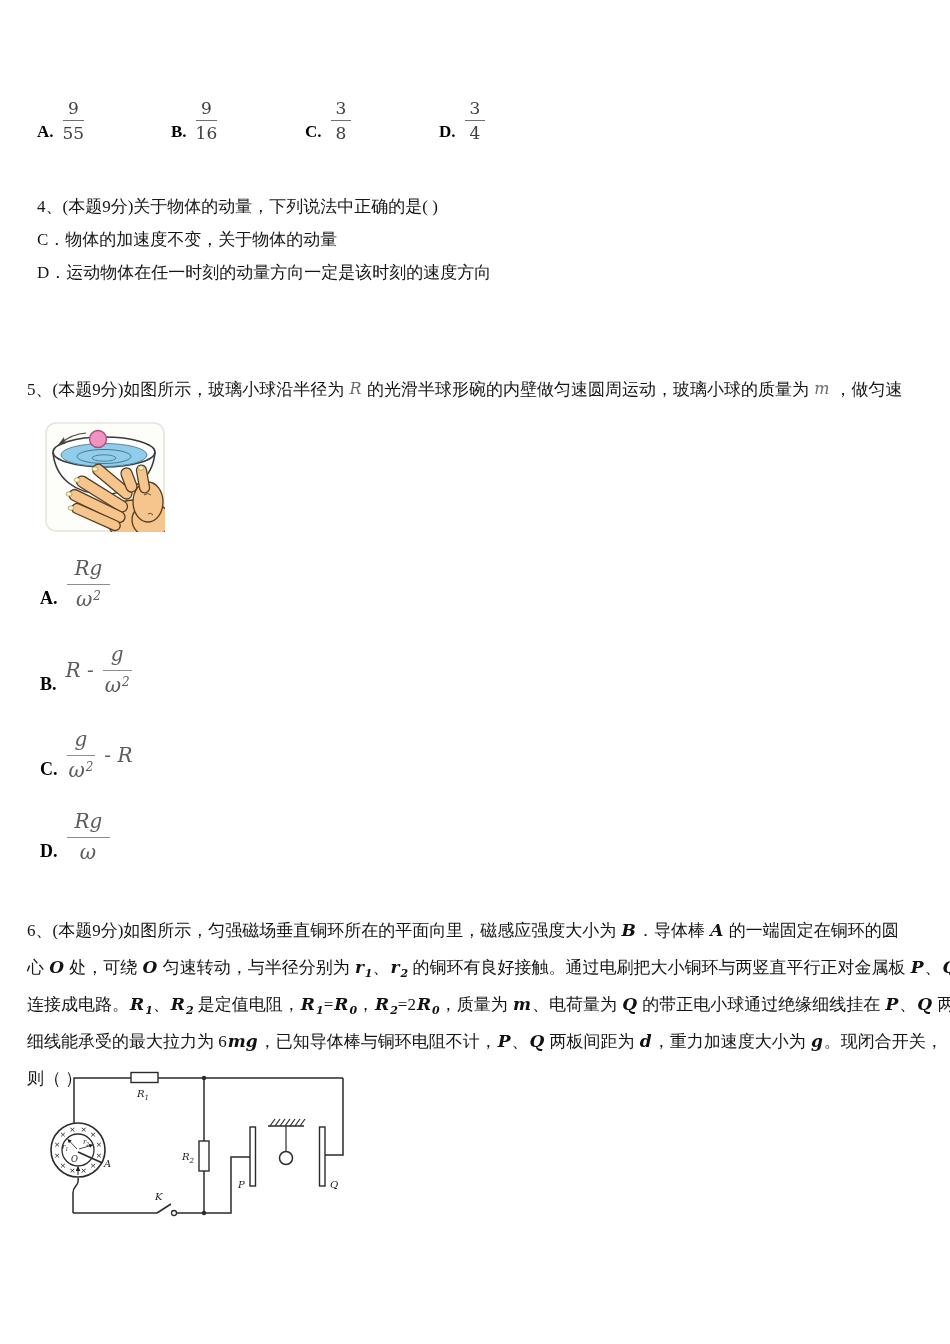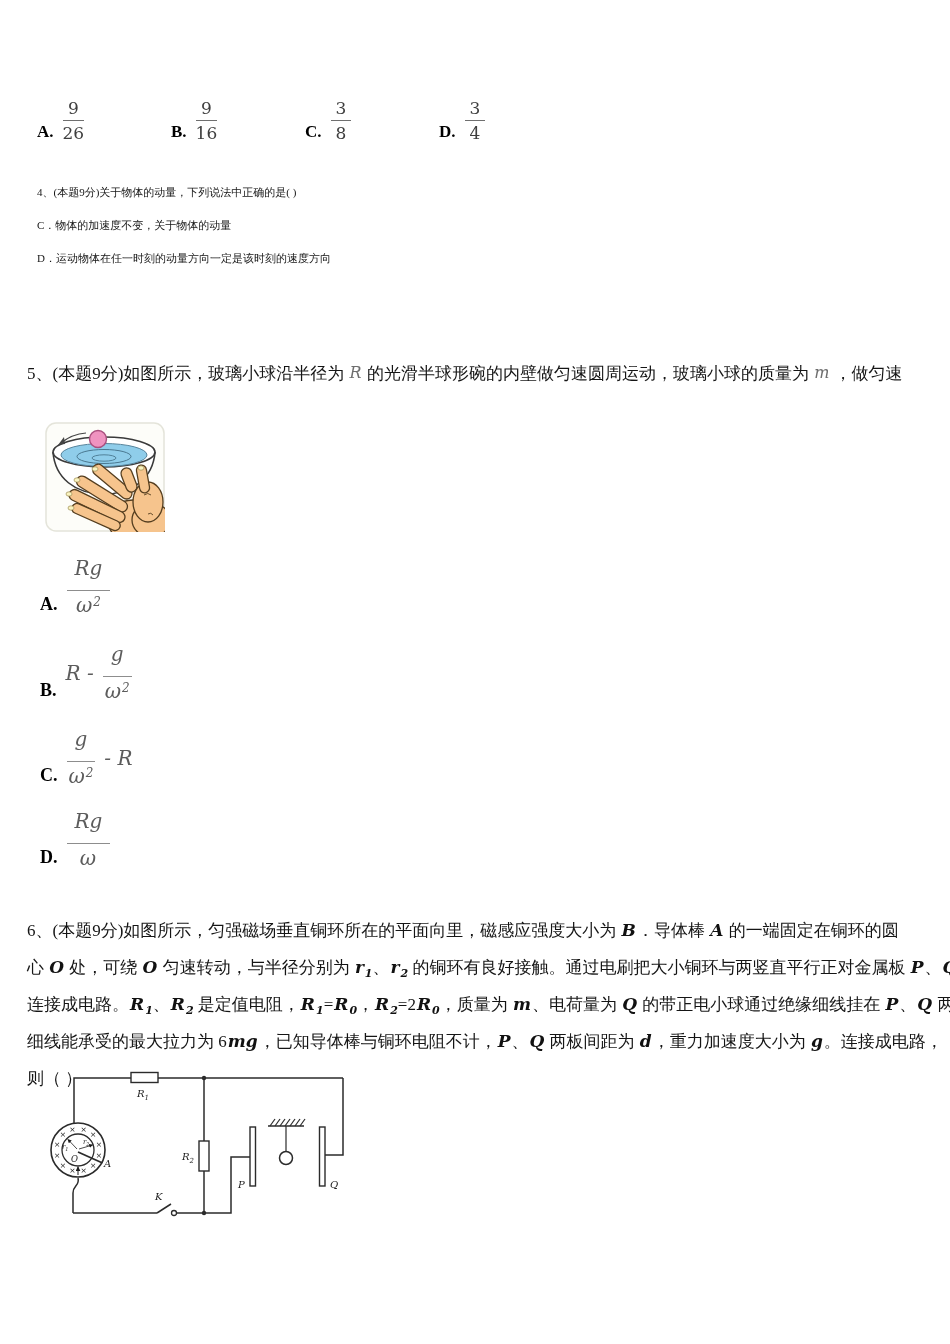--- a/index.html
+++ b/index.html
@@ -9,45 +9,45 @@
   
   .q3row{position:absolute;top:98px;left:37px;display:flex;}
   .q3opt{width:134px;display:flex;align-items:flex-end;gap:9px;}
   .q3opt .letter{font-weight:bold;font-size:17px;color:#000;padding-bottom:1px;}
   .sfrac{display:inline-block;text-align:center;font-size:17px;color:#3f3f3f;
          font-family:"DejaVu Serif",serif;}
   .sfrac .n{display:block;border-bottom:1.2px solid #6f6f6f;padding:0 5px 2px;}
   .sfrac .d{display:block;padding-top:2px;}
 
   
-  .q4{position:absolute;top:176px;left:37px;font-size:11px;}
+  .q4{position:absolute;top:190px;left:37px;font-size:17px;}
   .q4 .line{height:33px;line-height:33px;white-space:nowrap;}
 
   
   .para-block{position:absolute;left:27px;width:905px;font-size:17px;}
-  .q5text{top:356px;line-height:33px;}
+  .q5text{top:372px;line-height:33px;}
   .q6text{top:912px;line-height:37px;}
   .pline{white-space:nowrap;}
   .seg-var{font-family:"DejaVu Serif",serif;font-style:italic;color:#6e6e6e;
            font-size:16px;vertical-align:1px;padding:0 1px;}
   .seg-bvar{font-family:"DejaVu Serif",serif;font-style:italic;font-weight:bold;
             color:#111;padding:0 1px;}
   sub.seg-sub{font-family:"DejaVu Serif",serif;font-style:italic;font-weight:bold;
               font-size:11px;line-height:0;color:#111;}
 
   
   .fopt{position:absolute;left:40px;}
   .fopt .row{display:flex;align-items:center;gap:9px;
              font-family:"DejaVu Serif",serif;font-style:italic;
              font-size:20px;color:#5c5c5c;}
   .fopt .letter{align-self:flex-end;font-family:"Liberation Serif",serif;
                 font-style:normal;font-weight:bold;font-size:18px;color:#000;
                 padding-bottom:2px;}
   .bfrac{display:inline-block;text-align:center;}
-  .bfrac .n{display:block;border-bottom:1.4px solid #8d8d8d;padding:0 8px 10px;}
+  .bfrac .n{display:block;border-bottom:1.4px solid #8d8d8d;padding:0 8px 4px;}
   .bfrac .d{display:block;padding-top:2px;}
   .dsup{font-size:12px;vertical-align:6px;margin-left:1px;}
 
   
   .bowlfig{position:absolute;top:422px;left:45px;}
   .circuitfig{position:absolute;top:1066px;left:45px;}
   .clab{font-family:"DejaVu Serif",serif;font-style:italic;font-size:10px;fill:#1d1d1d;}
   .csub{font-size:7px;}
   .cring{font-family:"DejaVu Serif",serif;font-style:italic;font-size:7px;fill:#1d1d1d;}
   .xmark{font-family:"DejaVu Sans",sans-serif;font-size:7.5px;fill:#1d1d1d;text-anchor:middle;}
@@ -55,21 +55,21 @@
 </head>
 <body>
 
 <div class="page">
 
   <div class="q3row">
     <div class="q3opt">
       <span class="letter">A.</span>
       <span class="sfrac">
         <span class="n">9</span>
-        <span class="d">26</span>
+        <span class="d">55</span>
       </span>
     </div>
     <div class="q3opt">
       <span class="letter">B.</span>
       <span class="sfrac">
         <span class="n">9</span>
         <span class="d">16</span>
       </span>
     </div>
     <div class="q3opt">
@@ -167,21 +167,21 @@
         <span class="n">Rg</span>
         <span class="d"><span>ω</span><span class="dsup"></span></span>
       </span>
     </div>
   </div>
 
   <div class="para-block q6text">
     <div class="pline"><span>6、(本题9分)如图所示，匀强磁场垂直铜环所在的平面向里，磁感应强度大小为 </span><span class="seg-bvar">B</span><span>．导体棒 </span><span class="seg-bvar">A</span><span> 的一端固定在铜环的圆</span></div>
     <div class="pline"><span>心 </span><span class="seg-bvar">O</span><span> 处，可绕 </span><span class="seg-bvar">O</span><span> 匀速转动，与半径分别为 </span><span class="seg-bvar">r</span><sub class="seg-sub">1</sub><span>、</span><span class="seg-bvar">r</span><sub class="seg-sub">2</sub><span> 的铜环有良好接触。通过电刷把大小铜环与两竖直平行正对金属板 </span><span class="seg-bvar">P</span><span>、</span><span class="seg-bvar">Q</span></div>
     <div class="pline"><span>连接成电路。</span><span class="seg-bvar">R</span><sub class="seg-sub">1</sub><span>、</span><span class="seg-bvar">R</span><sub class="seg-sub">2</sub><span> 是定值电阻，</span><span class="seg-bvar">R</span><sub class="seg-sub">1</sub><span>=</span><span class="seg-bvar">R</span><sub class="seg-sub">0</sub><span>，</span><span class="seg-bvar">R</span><sub class="seg-sub">2</sub><span>=2</span><span class="seg-bvar">R</span><sub class="seg-sub">0</sub><span>，质量为 </span><span class="seg-bvar">m</span><span>、电荷量为 </span><span class="seg-bvar">Q</span><span> 的带正电小球通过绝缘细线挂在 </span><span class="seg-bvar">P</span><span>、</span><span class="seg-bvar">Q</span><span> 两板间，</span></div>
-    <div class="pline"><span>细线能承受的最大拉力为 6</span><span class="seg-bvar">mg</span><span>，已知导体棒与铜环电阻不计，</span><span class="seg-bvar">P</span><span>、</span><span class="seg-bvar">Q</span><span> 两板间距为 </span><span class="seg-bvar">d</span><span>，重力加速度大小为 </span><span class="seg-bvar">g</span><span>。连接成电路，</span></div>
+    <div class="pline"><span>细线能承受的最大拉力为 6</span><span class="seg-bvar">mg</span><span>，已知导体棒与铜环电阻不计，</span><span class="seg-bvar">P</span><span>、</span><span class="seg-bvar">Q</span><span> 两板间距为 </span><span class="seg-bvar">d</span><span>，重力加速度大小为 </span><span class="seg-bvar">g</span><span>。现闭合开关，</span></div>
     <div class="pline"><span>则（      ）</span></div>
   </div>
 
   <svg class="circuitfig" width="310" height="175" viewBox="0 0 310 175">
     <defs>
       <marker id="ah" viewBox="0 0 6 6" refX="5" refY="3" markerWidth="5" markerHeight="5" orient="auto">
         <path d="M0,0 L6,3 L0,6 Z" fill="#1d1d1d"></path>
       </marker>
     </defs>
     <g fill="none" stroke="#2b2b2b" stroke-width="1.5">

